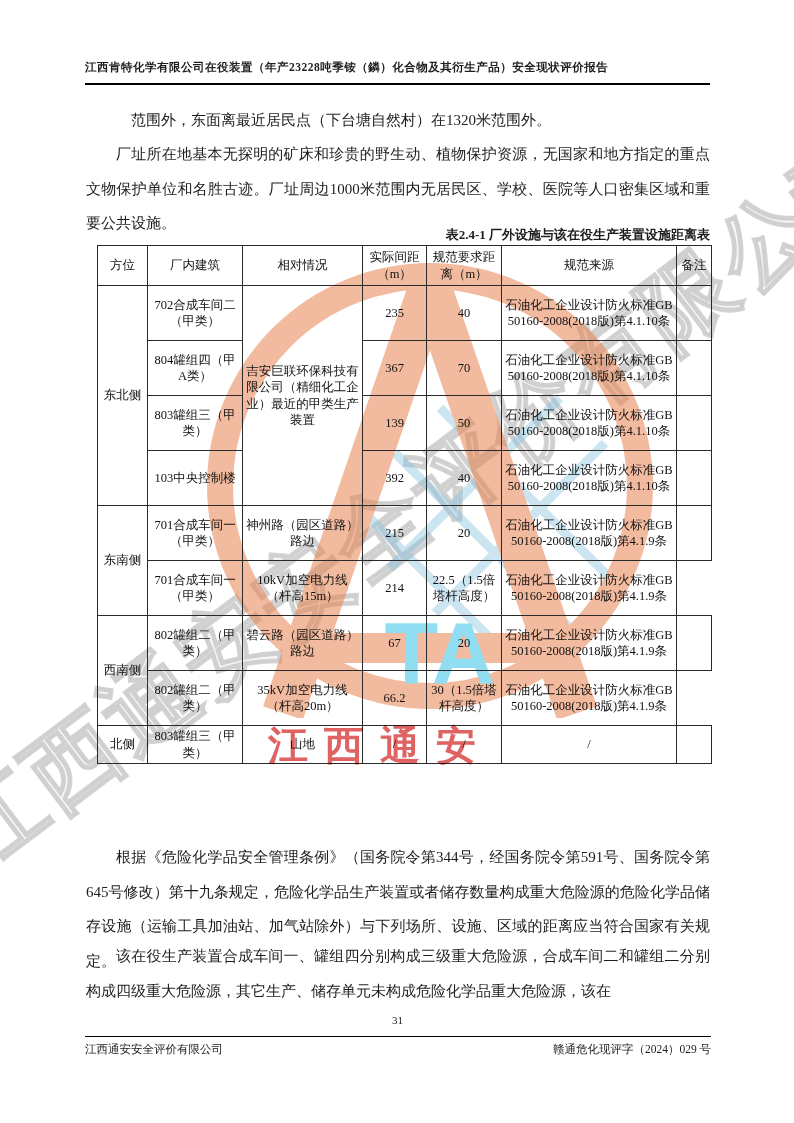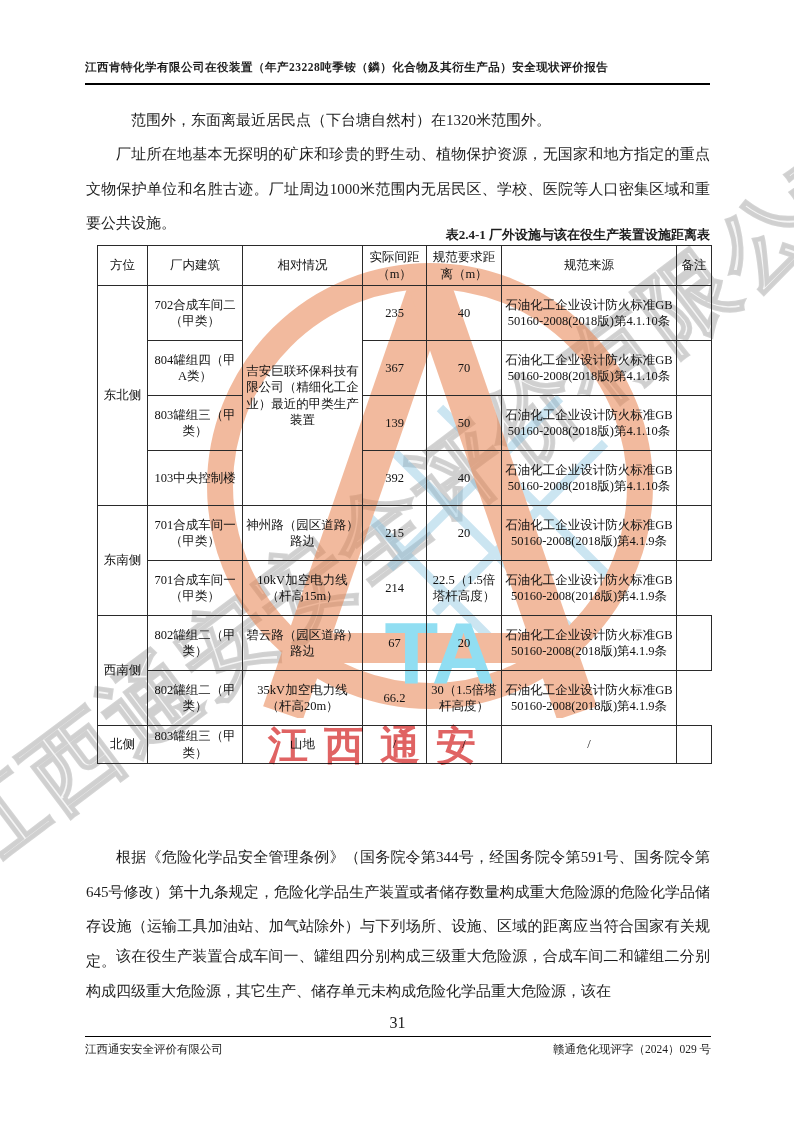--- a/index.html
+++ b/index.html
@@ -54,21 +54,21 @@
     border:1px solid #2a2a2a;padding:1px 3px;
     text-align:center;vertical-align:middle;overflow:hidden;
     font-weight:normal;word-break:break-all;
   }
   table.dist tr{height:55px;}
   table.dist tr.hdr{height:40px;}
   table.dist tr.last{height:38px;}
   td.al{text-align:left;}
   .c-dir{width:50px}.c-bld{width:95px}.c-rel{width:120px}
   .c-act{width:64px}.c-req{width:75px}.c-src{width:175px}.c-note{width:35px}
-  .pageno{position:absolute;left:85px;top:1014px;width:625px;text-align:center;font-size:16px;}
+  .pageno{position:absolute;left:85px;top:1014px;width:625px;text-align:center;font-size:11px;}
   .footer-rule{position:absolute;left:85px;top:1036px;width:626px;border-top:1.5px solid #000;}
   .footer{position:absolute;left:85px;top:1042px;width:626px;font-size:11.5px;}
   .footer .co{float:left;}
   .footer .doc{float:right;font-weight:normal;}
 </style>
 </head>
 <body>
 
 <div class="page">
 

